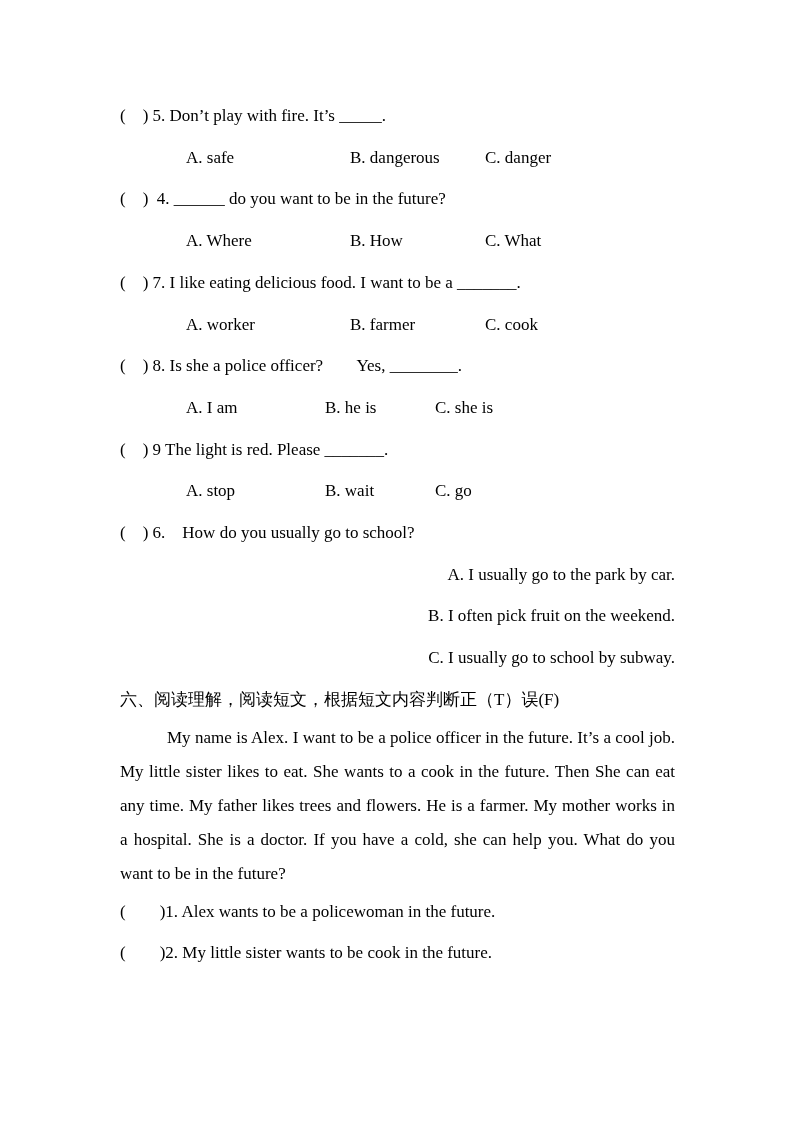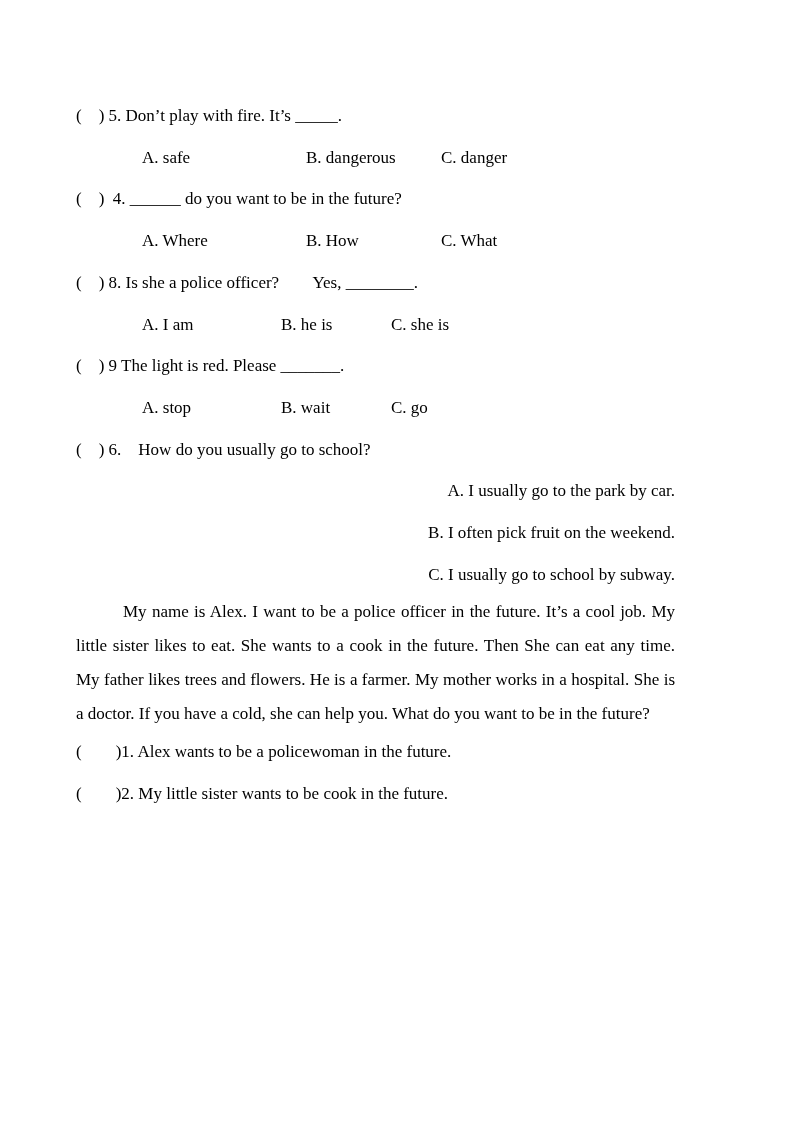--- a/index.html
+++ b/index.html
@@ -12,21 +12,21 @@
     height: 1122px;
     overflow: hidden;
     font-family: "Liberation Serif", "DejaVu Serif", serif;
     font-size: 17px;
     color: #000000;
   }
   .page {
     box-sizing: border-box;
     width: 793px;
     height: 1122px;
-    padding: 95px 118px 40px 76px;
+    padding: 95px 118px 40px 120px;
   }
   .line {
     line-height: 41.7px;
     white-space: pre-wrap;
     margin: 0;
   }
   .opts {
     padding-left: 66px;
   }
   .opts .opt {
@@ -60,38 +60,43 @@
   <div class="q">
     <div class="line"><span>(    ) </span><span>5. Don’t play with fire. It’s _____.</span></div>
     <div class="line opts wide"><span class="opt">A. safe</span><span class="opt">B. dangerous</span><span class="opt">C. danger</span></div>
   </div>
 
   <div class="q">
     <div class="line"><span>(    ) </span><span> 4. ______ do you want to be in the future?</span></div>
     <div class="line opts wide"><span class="opt">A. Where</span><span class="opt">B. How</span><span class="opt">C. What</span></div>
   </div>
 
+  <div class="q">
+    <div class="line"><span>(    ) </span><span>7. I like eating delicious food. I want to be a _______.</span></div>
+    <div class="line opts wide"><span class="opt">A. worker</span><span class="opt">B. farmer</span><span class="opt">C. cook</span></div>
+  </div>
 
   <div class="q">
     <div class="line"><span>(    ) </span><span>8. Is she a police officer?        Yes, ________.</span></div>
     <div class="line opts narrow"><span class="opt">A. I am</span><span class="opt">B. he is</span><span class="opt">C. she is</span></div>
   </div>
 
   <div class="q">
     <div class="line"><span>(    ) </span><span>9 The light is red. Please _______.</span></div>
     <div class="line opts narrow"><span class="opt">A. stop</span><span class="opt">B. wait</span><span class="opt">C. go</span></div>
   </div>
 
   <div class="q">
     <div class="line"><span>(    ) </span><span>6.    How do you usually go to school?</span></div>
     <div class="line optline">A. I usually go to the park by car.</div>
     <div class="line optline">B. I often pick fruit on the weekend.</div>
     <div class="line optline">C. I usually go to school by subway.</div>
   </div>
 
+  <div class="line section-header">六、阅读理解，阅读短文，根据短文内容判断正（T）误(F)</div>
 
   <p class="passage">My name is Alex. I want to be a police officer in the future. It’s a cool job. My little sister likes to eat. She wants to a cook in the future. Then She can eat any time. My father likes trees and flowers. He is a farmer. My mother works in a hospital. She is a doctor. If you have a cold, she can help you. What do you want to be in the future?</p>
 
   <div class="tf">
     <div class="line"><span>(        )</span><span>1. Alex wants to be a policewoman in the future.</span></div>
   </div>
   <div class="tf">
     <div class="line"><span>(        )</span><span>2. My little sister wants to be cook in the future.</span></div>
   </div>
 

